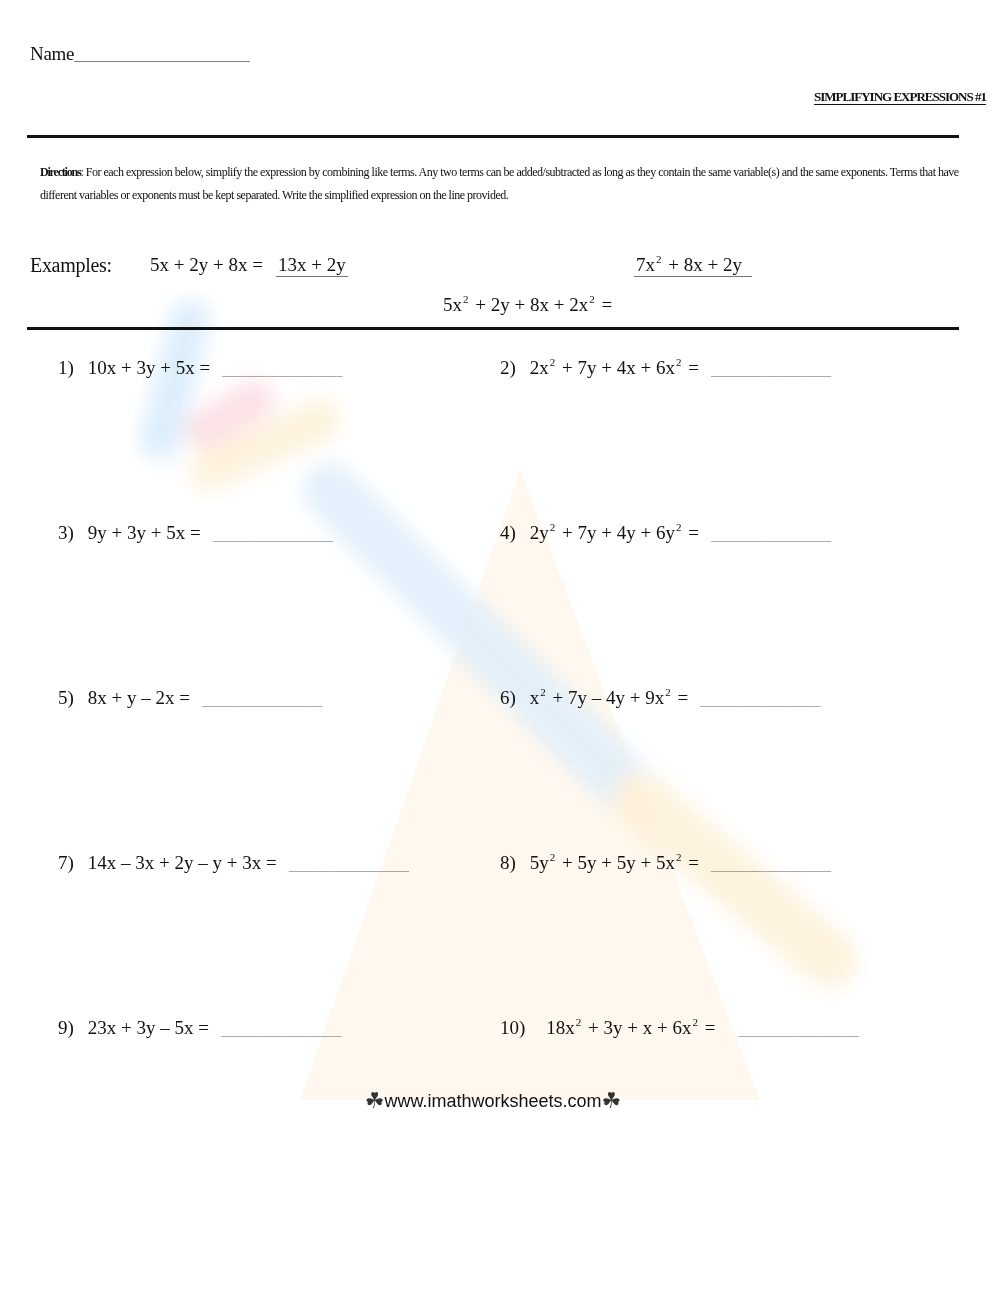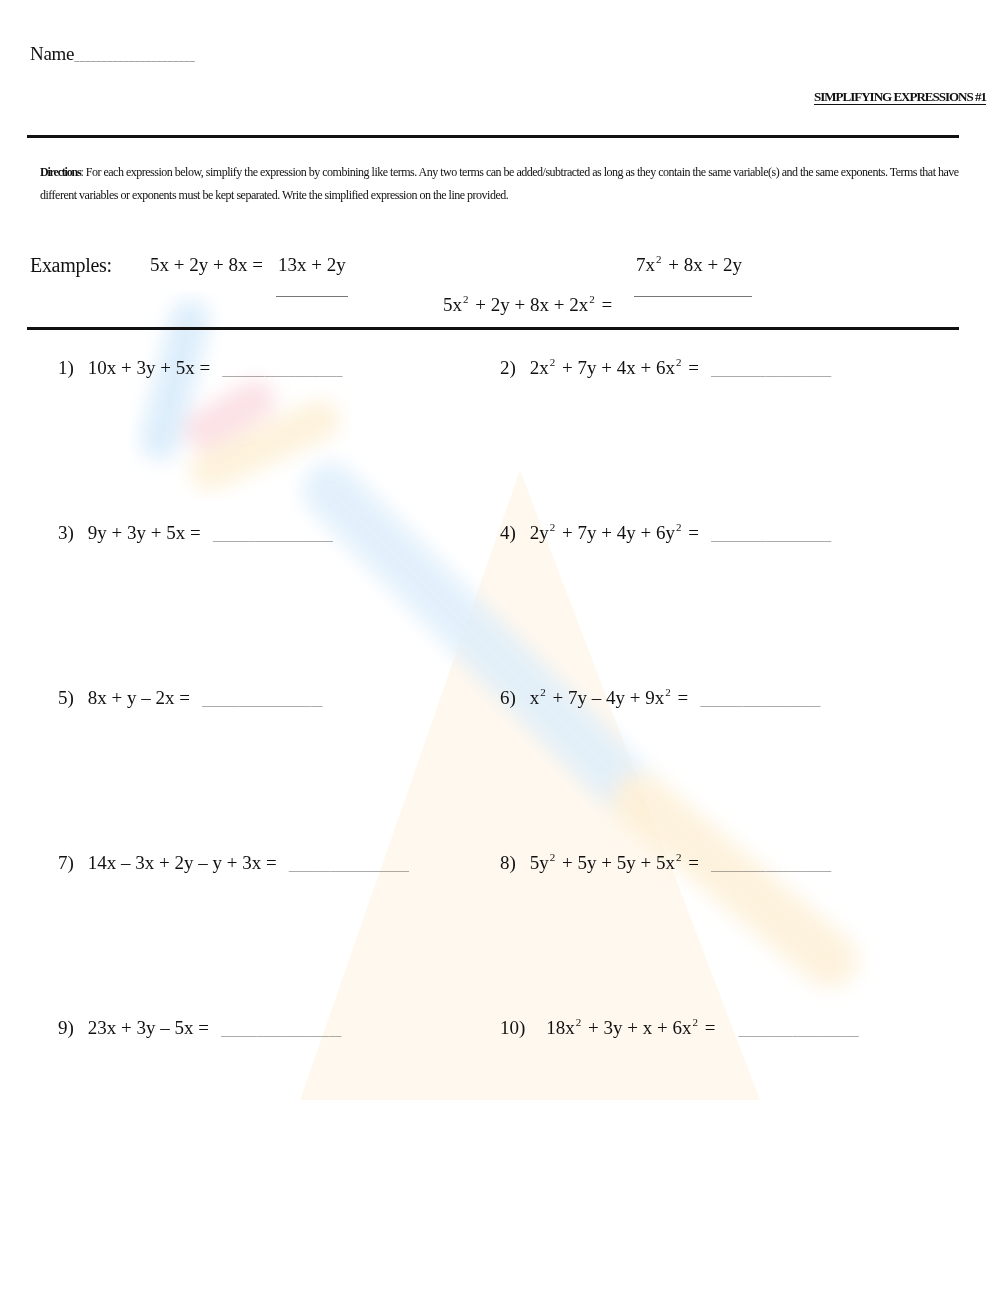--- a/index.html
+++ b/index.html
@@ -30,21 +30,21 @@
     .name-line {
       position: absolute;
       left: 30px;
       top: 43px;
       font-size: 19px;
       letter-spacing: -0.3px;
     }
     .name-line .blank {
       color: #555;
       letter-spacing: 0.5px;
-      font-size: 10px;
+      font-size: 15px;
     }
     .title {
       position: absolute;
       left: 0;
       width: 986px;
       top: 89px;
       text-align: right;
       font-size: 13px;
       font-weight: bold;
       letter-spacing: -1px;
@@ -85,21 +85,21 @@
       top: 254px;
       font-size: 19px;
       white-space: nowrap;
     }
     .ex-answer {
       position: absolute;
       top: 254px;
       font-size: 19px;
       white-space: nowrap;
       border-bottom: 1px solid #777;
-      padding: 0 2px 20px 2px;
+      padding: 0 2px 0 2px;
     }
     sup {
       font-size: 11px;
       vertical-align: 8px;
       line-height: 0;
       margin-left: 1px;
       margin-right: 2px;
     }
     .problem {
       position: absolute;
@@ -245,14 +245,17 @@
     <span class="expr"><span>23x + 3y – 5x =</span></span>
     <span class="answer-line">____________________</span>
   </div>
 
   <div class="problem" style="left:500px; top:1017px;gap:11px;">
     <span class="num">10)</span>
     <span class="expr" style="margin-left:10px;"><span>18x</span><sup>2</sup><span> + 3y + x + 6x</span><sup>2</sup><span> =</span></span>
     <span class="answer-line">____________________</span>
   </div>
 
+  <div class="footer">
+    <span class="clover">☘</span><span>www.imathworksheets.com</span><span class="clover">☘</span>
+  </div>
 
 </div>
 
 </body></html>

